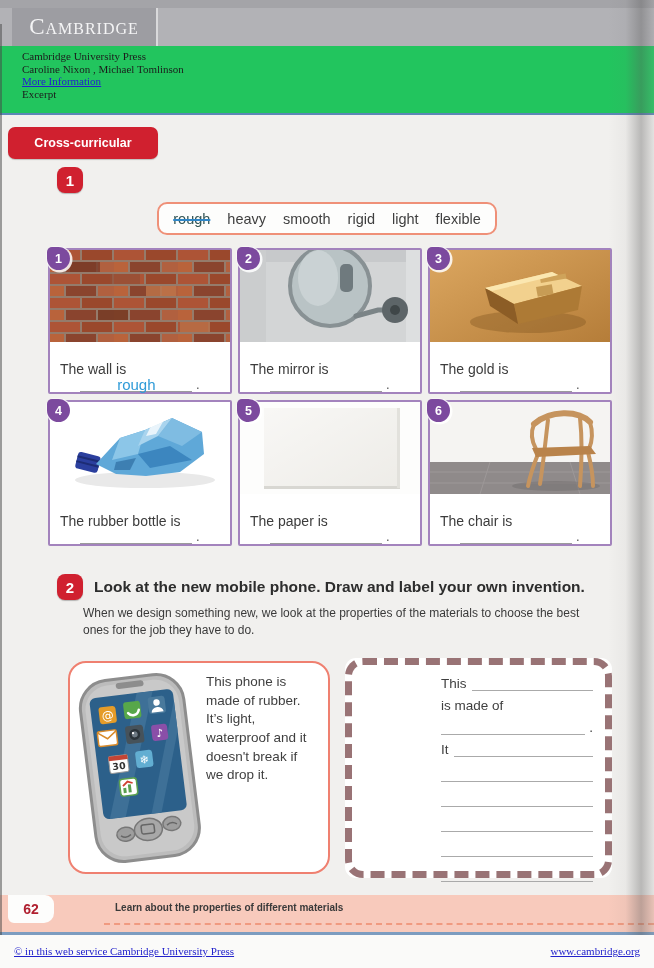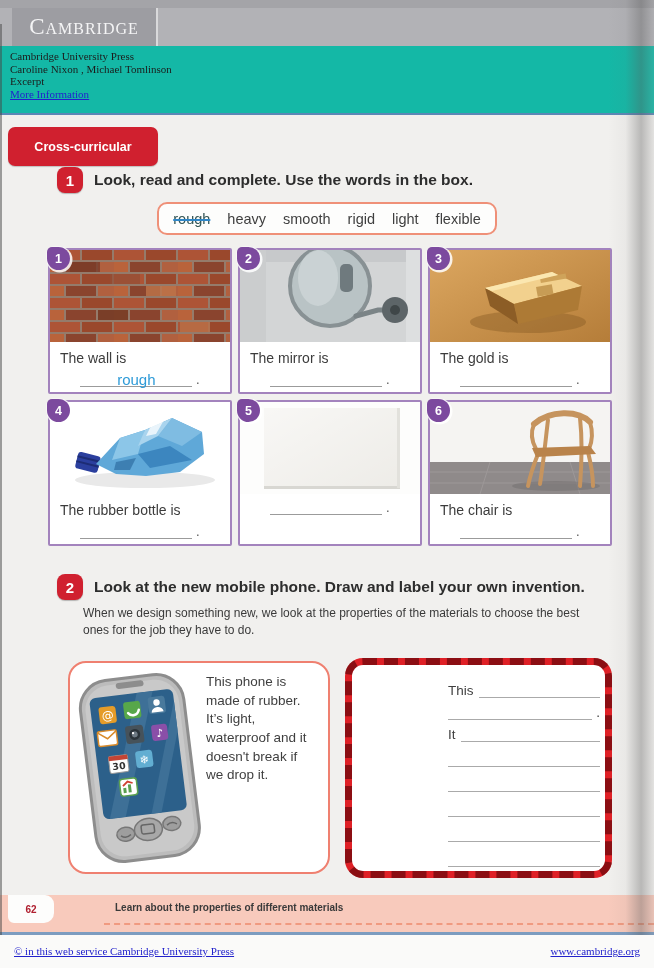--- a/index.html
+++ b/index.html
@@ -8,30 +8,30 @@
 
   
   .banner { position:absolute; top:0; left:0; right:0; height:46px; background:#b2b2b6; }
   .banner-topstrip { position:absolute; top:0; left:0; right:0; height:8px; background:#a4a4a8; }
   .logo-box { position:absolute; top:8px; left:12px; width:146px; height:38px; background:#9d9da2;
               border-right:2px solid #d9d9db; display:flex; align-items:center; justify-content:center; }
   .logo-text { font-family:"Liberation Serif", serif; font-variant:small-caps; color:#f4f4f5;
                font-size:23px; letter-spacing:1px; font-weight:400; }
 
   
-  .meta { position:absolute; top:46px; left:0; right:0; height:67px; background:#14b8a6;
-          padding:4px 0 0 10px; font-family:"Liberation Serif", serif; font-size:11px;
+  .meta { position:absolute; top:46px; left:0; right:0; height:67px; background:#22c55e;
+          padding:4px 0 0 22px; font-family:"Liberation Serif", serif; font-size:11px;
           line-height:12.5px; color:#1c1c1c; }
   .meta a, .links a { color:#2222cc; text-decoration:underline; cursor:pointer; }
   .rule-blue { position:absolute; left:0; right:0; height:2px; background:#5b87b5; }
   .rule-top { top:113px; }
   .rule-bottom { top:932px; height:3px; background:#7c9cc0; }
 
   
-  .cc-badge { position:absolute; top:127px; left:8px; width:150px; height:39px; background:#d0202f;
+  .cc-badge { position:absolute; top:127px; left:8px; width:150px; height:32px; background:#d0202f;
               border-radius:7px; color:#fff; font-weight:bold; font-size:12.5px;
               display:flex; align-items:center; justify-content:center; box-shadow:0 1px 1px rgba(0,0,0,.2); }
 
   
   .ex-header { position:absolute; left:57px; display:flex; align-items:center; gap:11px; }
   .ex1-header { top:167px; } .ex2-header { top:574px; }
   .ex-num { width:26px; height:26px; background:#d0202f; border-radius:8px; color:#fff; font-weight:bold;
             font-size:15px; display:flex; align-items:center; justify-content:center; box-shadow:0 1px 1px rgba(0,0,0,.25); }
   .ex-title { font-size:15.5px; font-weight:bold; color:#2d2d2d; }
 
@@ -40,50 +40,50 @@
               border:2px solid #ef9078; border-radius:10px; display:flex; align-items:center;
               justify-content:center; gap:17px; font-size:14.5px; color:#3f3f3f; }
   .struck { text-decoration:line-through; text-decoration-color:#2e86c8; text-decoration-thickness:2px; color:#355; }
 
   
   .card { position:absolute; width:184px; height:146px; background:#fff; border:2px solid #a383bd; border-radius:2px; }
   .card svg.photo { display:block; width:180px; height:92px; }
   .card-badge { position:absolute; top:-3px; left:-3px; width:23px; height:23px; background:#7c4a9e;
                 border-radius:5px 50% 50% 50%; color:#fff; font-weight:bold; font-size:12.5px;
                 display:flex; align-items:center; justify-content:center; box-shadow:1px 1px 0 1.5px rgba(255,255,255,.85); }
-  .caption { padding:8px 10px 0 10px; font-size:14px; color:#3c3c3c; }
-  .answer-row { text-align:center; margin-top:6px; font-size:13px; color:#555; }
+  .caption { padding:19px 10px 0 10px; font-size:14px; color:#3c3c3c; }
+  .answer-row { text-align:center; font-size:13px; color:#555; }
   .blank { display:inline-block; border-bottom:1.5px solid #9b9b9b; height:15px; vertical-align:bottom; }
   .card .blank { width:112px; text-align:center; }
   .answer-text { color:#2f9bd8; font-size:15px; line-height:15px; }
 
   
   .intro { position:absolute; top:605px; left:83px; width:522px; font-size:12px; line-height:1.45; color:#3a3a3a; }
   .phone-box { position:absolute; top:661px; left:68px; width:262px; height:213px; background:#fff;
                border:2.5px solid #ef8070; border-radius:18px; display:flex; }
   .phone-art { margin:8px 0 0 4px; flex:0 0 auto; }
   .phone-text { width:106px; margin-top:10px; font-size:13.5px; line-height:1.38; color:#3f3f3f; }
 
   .invention-box { position:absolute; top:658px; left:345px; width:267px; height:220px;
-                   background:#df2026; border-radius:18px; padding:7px; }
+                   background:#df2026; border-radius:18px; }
   .invention-inner { width:100%; height:100%; background:#fff; border-radius:11px; position:relative; }
   .invention-dashes { position:absolute; inset:0; border:7px dashed rgba(70,0,5,.55); border-radius:18px; pointer-events:none; }
   .invention-lines { position:absolute; top:16px; left:96px; width:152px; font-size:13.5px; color:#3f3f3f; }
   .inv-row { display:flex; align-items:flex-end; margin-bottom:5px; height:17px; }
   .inv-row .blank { flex:1; margin-left:5px; border-bottom-color:#aaa; }
   .inv-row .blank.full { margin-left:0; }
   .inv-row.spacer { height:20px; }
   .inv-period { margin-left:4px; }
 
   
   .footer-bar { position:absolute; top:895px; left:0; right:0; height:37px; background:#f8cabc; }
   .footer-dashes { position:absolute; left:104px; right:0; bottom:7px; border-top:2px dashed #f09a80; }
   .page-num-box { position:absolute; top:0; left:8px; width:46px; height:28px; background:#fdfdfc;
                   border-radius:0 9px 10px 6px; display:flex; align-items:center; justify-content:center;
-                  font-weight:bold; font-size:10px; color:#b02030; }
+                  font-weight:bold; font-size:14px; color:#b02030; }
   .objective { position:absolute; left:115px; top:7px; font-size:10px; font-weight:bold; color:#3a3a3a; }
 
   .bottom-strip { position:absolute; top:935px; left:0; right:0; height:33px; background:#fafaf9; }
   .links { position:absolute; top:10px; left:14px; right:14px; display:flex; justify-content:space-between;
            font-family:"Liberation Serif", serif; font-size:11px; }
 
   
   .edge-shadow { position:absolute; top:0; right:0; width:46px; height:935px; pointer-events:none; z-index:50;
                  background:linear-gradient(to right, rgba(110,110,110,0) 0%, rgba(110,110,110,0.06) 38%,
                  rgba(92,92,92,0.38) 72%, rgba(155,155,155,0.16) 100%); }
@@ -97,30 +97,29 @@
   <div class="banner">
     <div class="banner-topstrip"></div>
     <div class="logo-box">
       <span class="logo-text">Cambridge</span>
     </div>
   </div>
 
   <div class="meta">
     <div>Cambridge University Press</div>
     <div>Caroline Nixon , Michael Tomlinson</div>
+    <div><a>More Information</a></div>
     <div>Excerpt</div>
-    <div><a>More Information</a></div>
   </div>
   <div class="rule-blue rule-top"></div>
 
   <div class="cc-badge">Cross-curricular</div>
 
   <div class="ex-header ex1-header">
     <div class="ex-num">1</div>
-    <div class="ex-title">Look, read and complete. Use the words in the box.</div>
   </div>
 
   <div class="word-box">
     <span class="struck">rough</span>
     <span>heavy</span>
     <span>smooth</span>
     <span>rigid</span>
     <span>light</span>
     <span>flexible</span>
   </div>
@@ -220,20 +219,21 @@
             <stop offset="1" stop-color="#e9e8e3"></stop>
       </linearGradient>
         </defs>
       <rect width="180" height="92" fill="#fdfdfc"></rect>
       <rect x="24" y="6" width="136" height="80" fill="url(#pg)"></rect>
       <rect x="24" y="6" width="136" height="80" fill="#f1f0ec" opacity=".5"></rect>
       <rect x="24" y="84" width="136" height="3" fill="#d8d7d2"></rect>
       <rect x="157" y="6" width="3" height="80" fill="#e2e1dc"></rect>
     </svg>
     <div class="card-badge">5</div>
+    <div class="caption">The paper is</div>
     <div class="answer-row"><span class="blank"><span class="answer-text"></span></span> <span>.</span></div>
   </div>
 
   <div class="card" style="left:428px; top:400px;">
     <svg class="photo" viewBox="0 0 180 92" preserveAspectRatio="none">
       <rect width="180" height="92" fill="#f5f4f2"></rect>
       <rect y="60" width="180" height="32" fill="#8f8a8a"></rect>
       <line x1="0" y1="70" x2="180" y2="70" stroke="#9d9898" stroke-width="1"></line>
       <line x1="0" y1="81" x2="180" y2="81" stroke="#9d9898" stroke-width="1"></line>
       <line x1="60" y1="60" x2="50" y2="92" stroke="#9d9898" stroke-width="1"></line>
@@ -311,20 +311,23 @@
   </div>
 
   <div class="invention-box">
     <div class="invention-inner">
       <div class="invention-lines">
         <div class="inv-row">
             <span>This</span>
             <span class="blank"></span>
           </div>
         <div class="inv-row">
+            <span>is made of</span>
+          </div>
+        <div class="inv-row">
             <span class="blank full"></span>
             <span class="inv-period">.</span>
           </div>
         <div class="inv-row">
             <span>It</span>
             <span class="blank"></span>
           </div>
         <div class="inv-row spacer">
             <span class="blank full"></span>
           </div>

